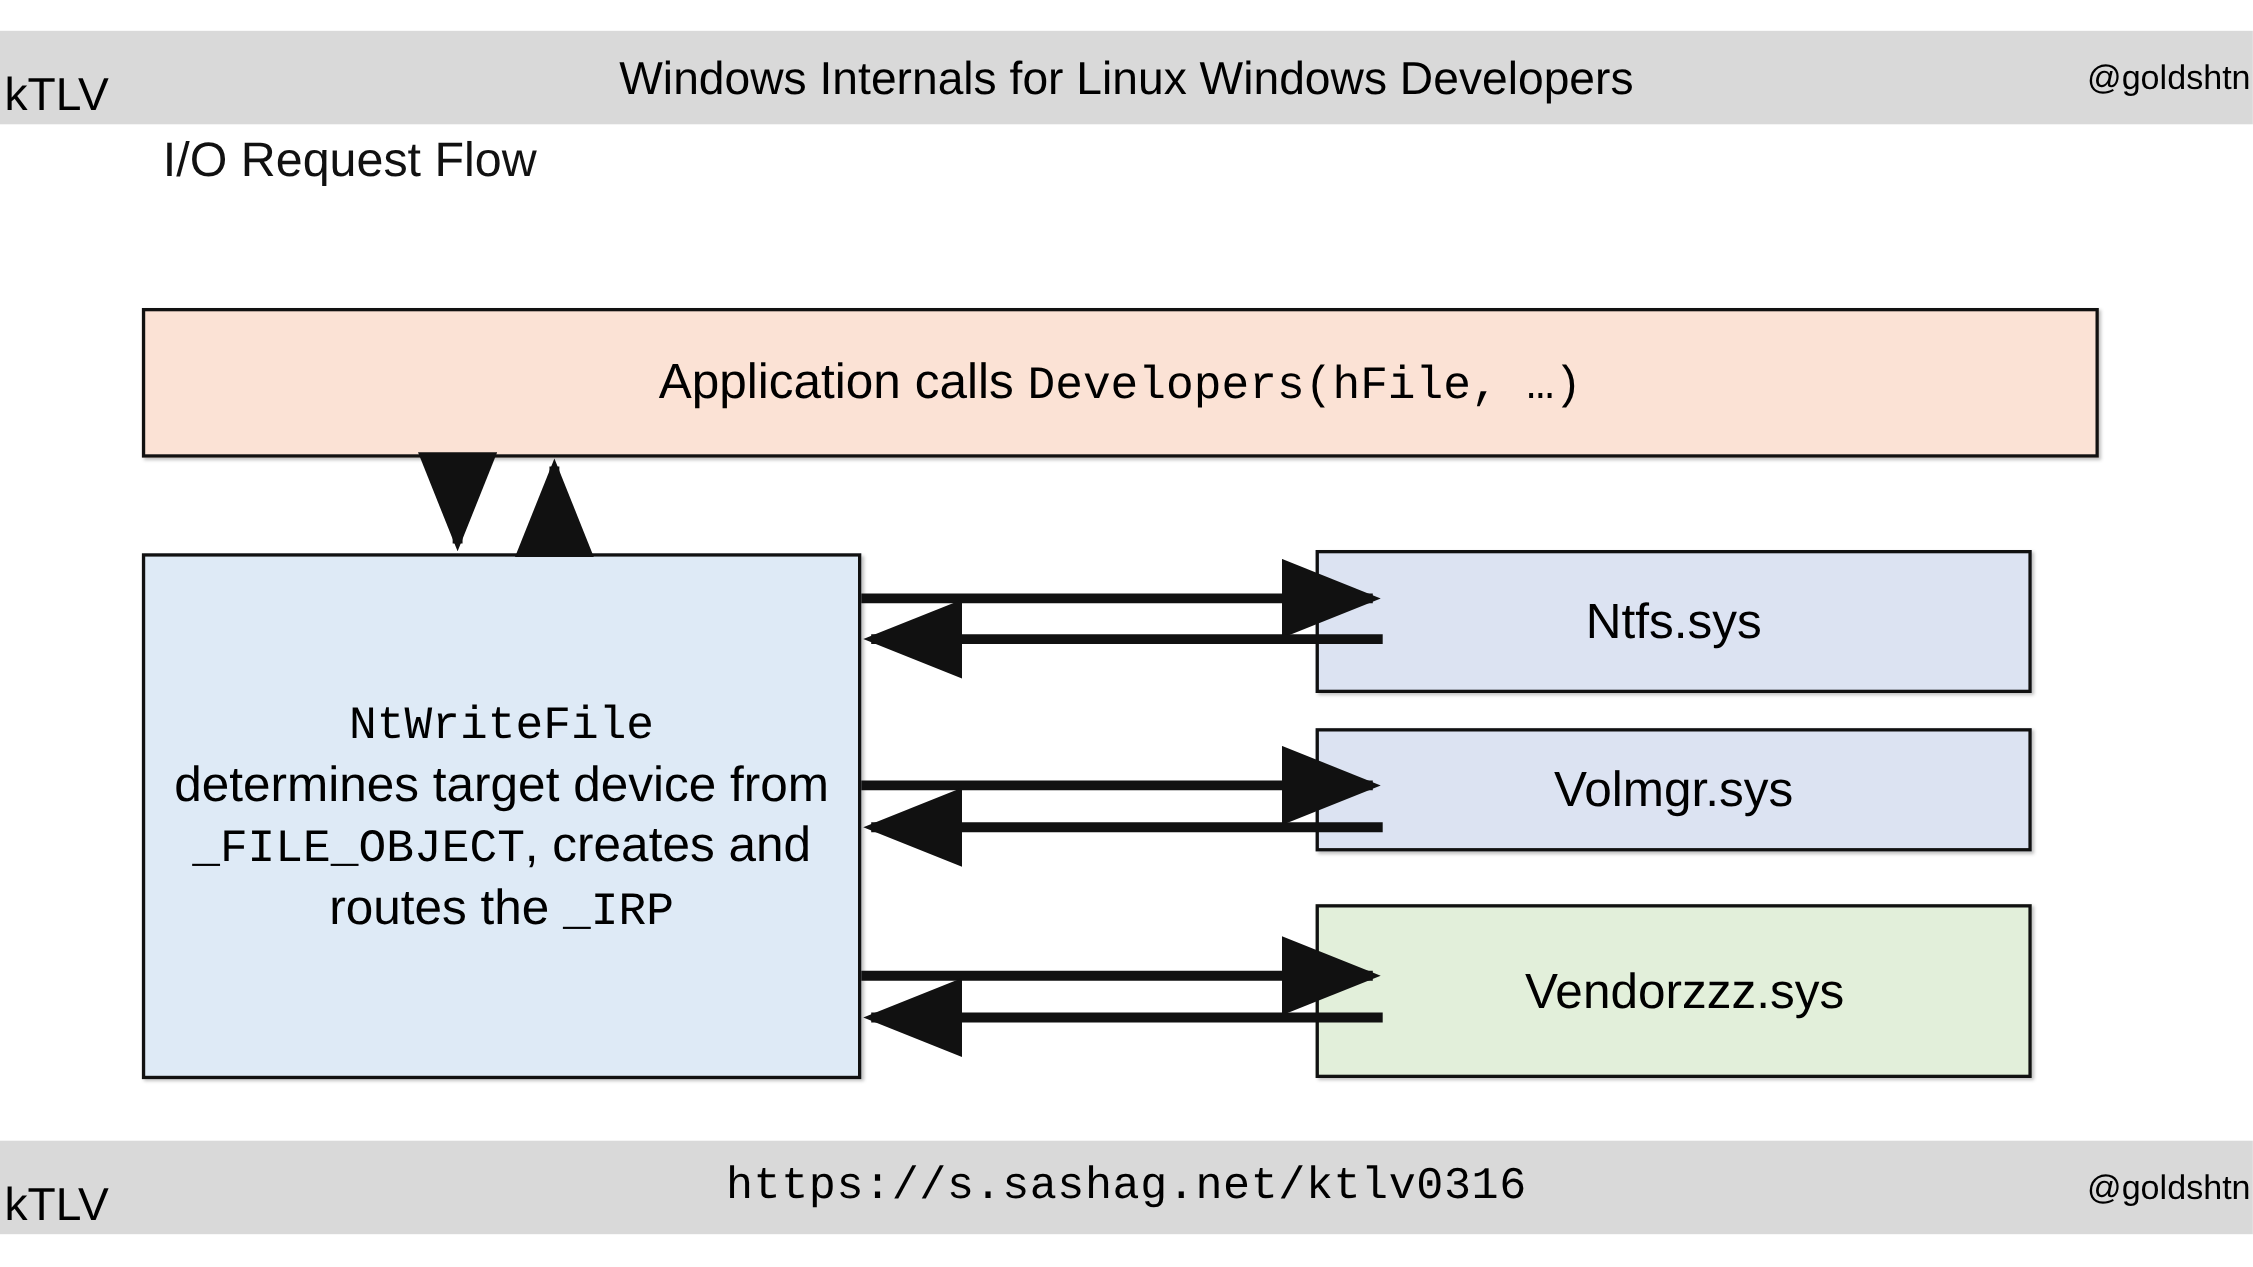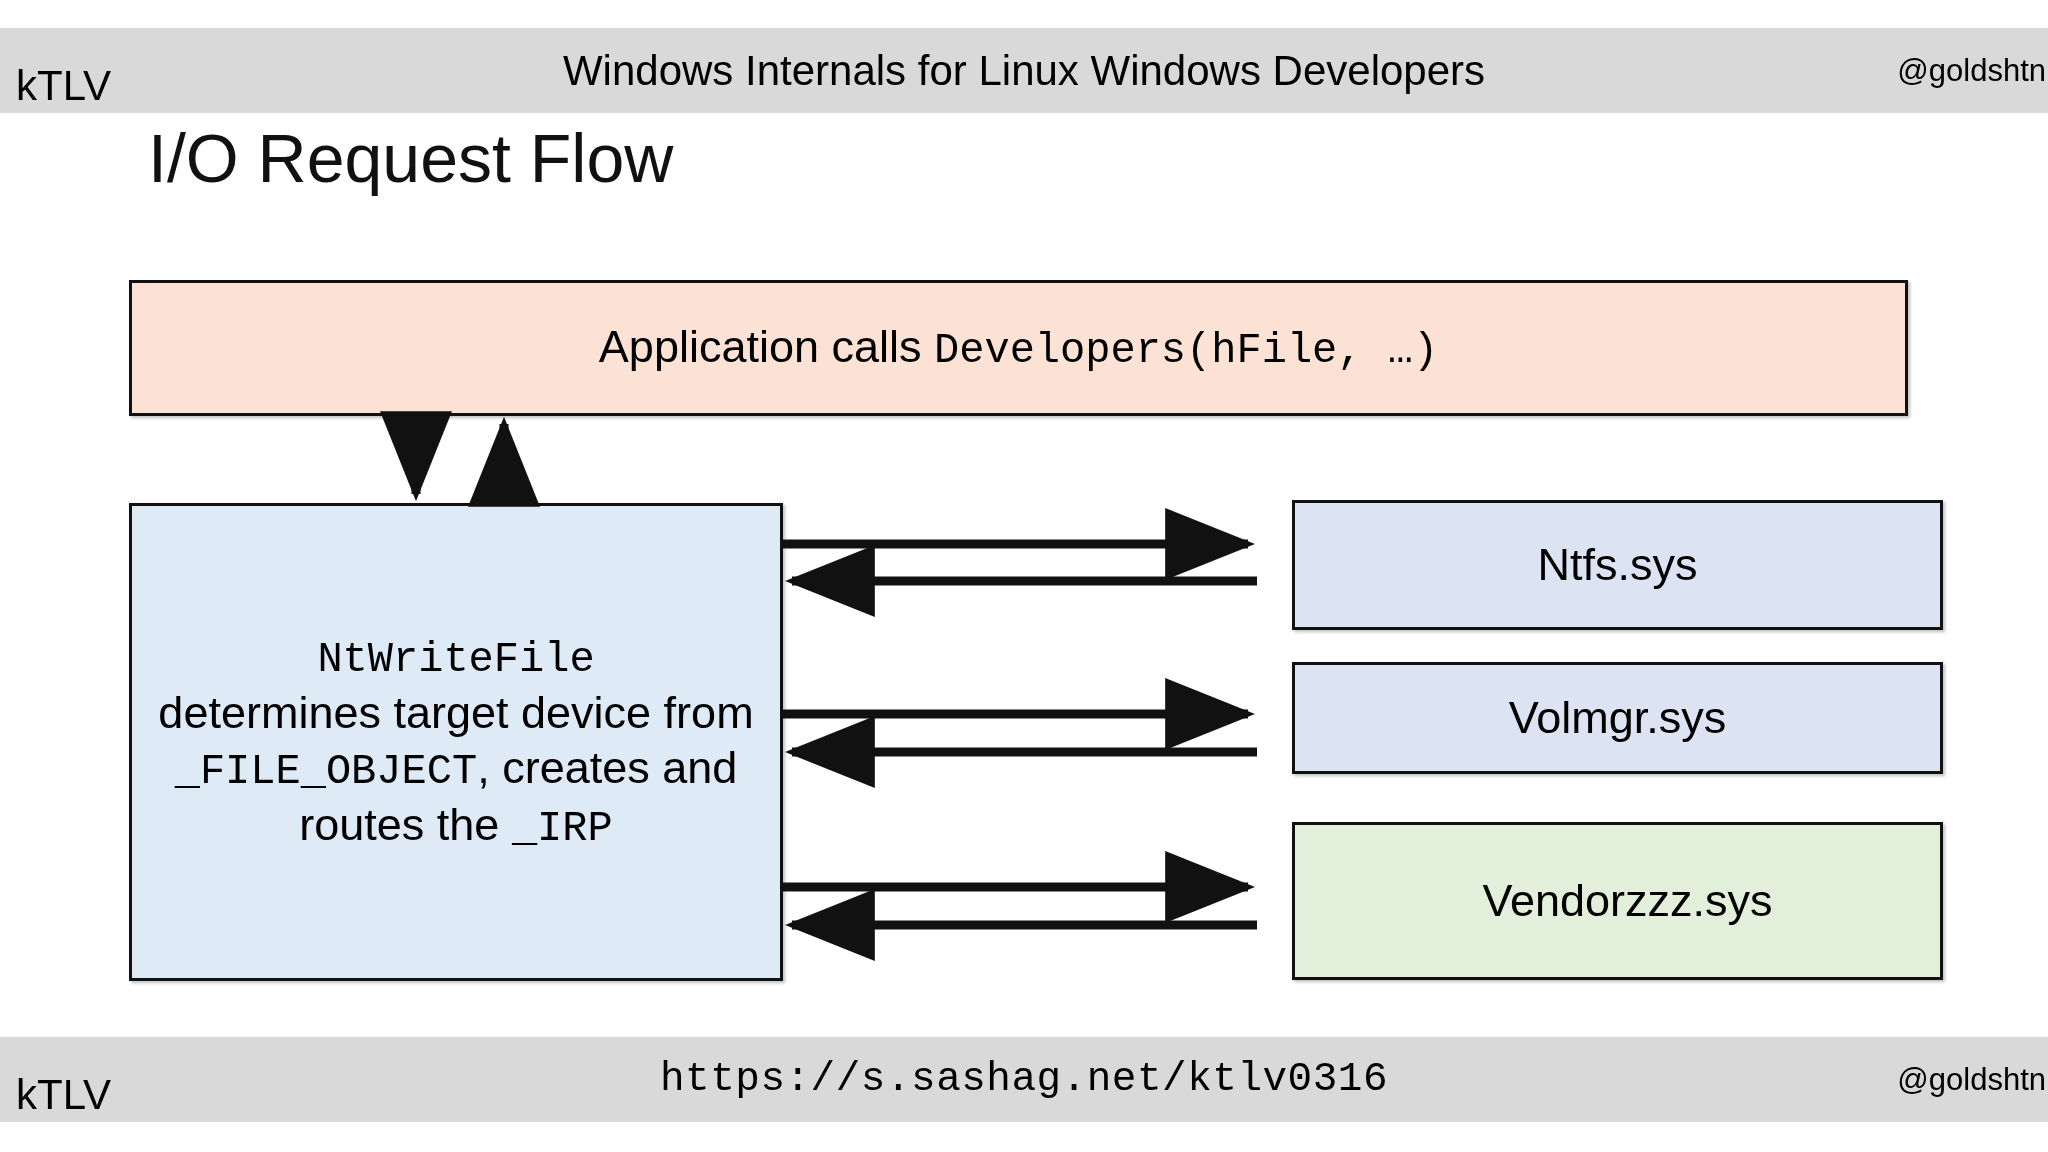--- a/index.html
+++ b/index.html
@@ -30,21 +30,21 @@
     background: #d9d9d9;
     display: flex;
     align-items: center;
     box-sizing: border-box;
   }
   .bar-header { top: 28px; height: 85px; }
   .bar-footer { top: 1037px; height: 85px; }
 
   .bar-left {
     position: absolute;
-    left: 16px;
+    left: 4px;
     font-size: 42px;
     line-height: 1;
     white-space: nowrap;
     margin-top: 31px;
   }
   .bar-center {
     position: absolute;
     left: 0;
     width: 2048px;
     text-align: center;
@@ -62,21 +62,21 @@
     right: 2px;
     font-size: 31px;
     line-height: 1;
     white-space: nowrap;
   }
 
   .slide-title {
     position: absolute;
     left: 148px;
     top: 124px;
-    font-size: 68px;
+    font-size: 44px;
     font-weight: 300;
     line-height: 1;
     white-space: nowrap;
     color: #111111;
   }
 
   
   .node {
     position: absolute;
     box-sizing: border-box;
@@ -102,21 +102,21 @@
     top: 503px;
     width: 654px;
     height: 478px;
     background: #deeaf6;
     font-size: 45px;
     line-height: 1.22;
     padding: 0 22px;
   }
 
   .node-driver {
-    left: 1292px;
+    left: 1196px;
     width: 651px;
     background: #dce3f2;
     font-size: 45px;
   }
   .node-ntfs    { top: 500px;  height: 130px; background: #dce3f2; }
   .node-volmgr  { top: 662px;  height: 112px; background: #dce3f2; }
   .node-vendor  { top: 822px;  height: 158px; background: #e2efda; padding-left: 20px; }
 
   .mono-txt {
     font-family: "Liberation Mono", monospace;

